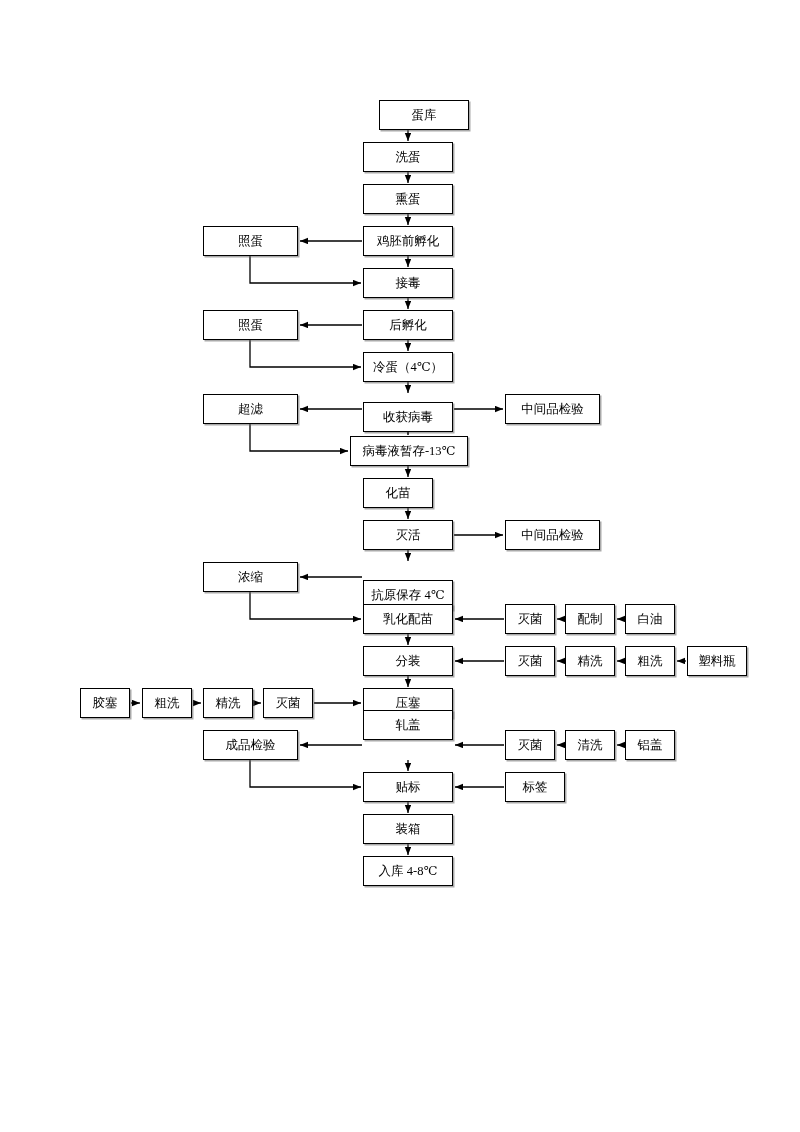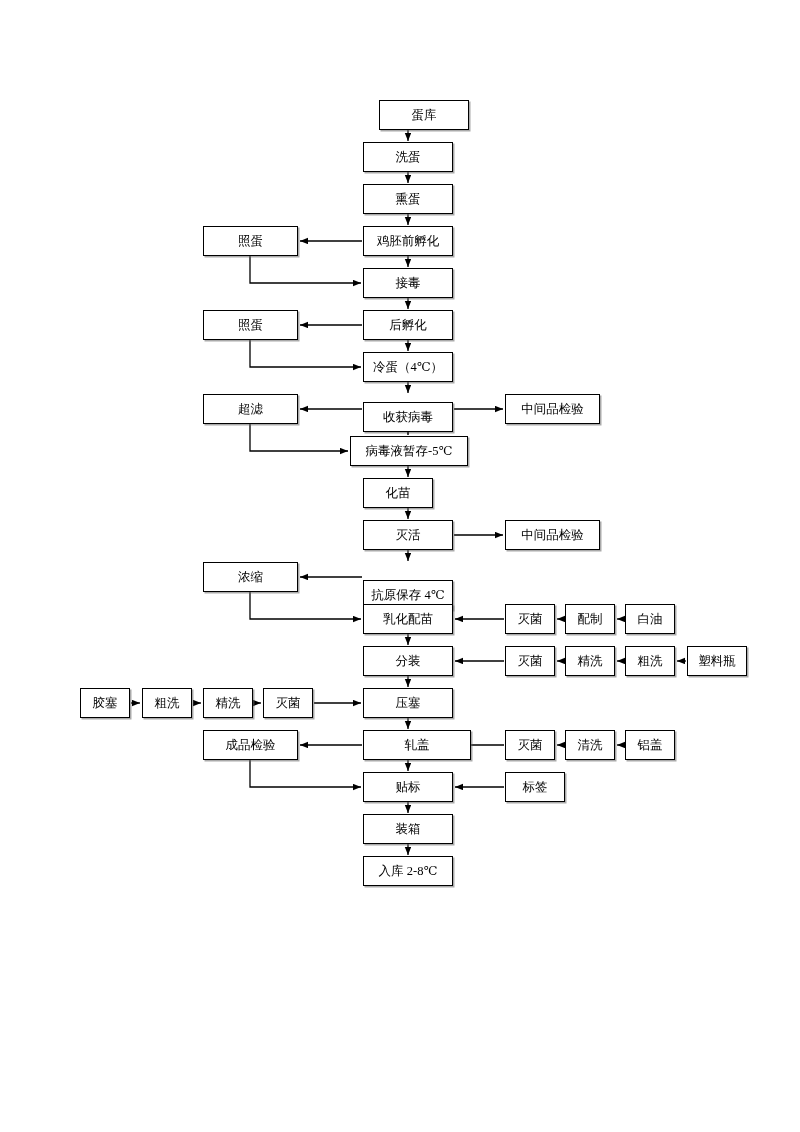--- a/index.html
+++ b/index.html
@@ -206,51 +206,51 @@
       <div class="node" style="left: 363px; top: 310px; width: 90px; height: 30px;">
         <span>后孵化</span>
       </div>
       <div class="node" style="left: 363px; top: 352px; width: 90px; height: 30px;">
         <span>冷蛋（4℃）</span>
       </div>
       <div class="node" style="left: 363px; top: 402px; width: 90px; height: 30px;">
         <span>收获病毒</span>
       </div>
       <div class="node" style="left: 350px; top: 436px; width: 118px; height: 30px;">
-        <span>病毒液暂存-5℃</span>
+        <span>病毒液暂存-13℃</span>
       </div>
       <div class="node" style="left: 363px; top: 478px; width: 70px; height: 30px;">
         <span>化苗</span>
       </div>
       <div class="node" style="left: 363px; top: 520px; width: 90px; height: 30px;">
         <span>灭活</span>
       </div>
       <div class="node" style="left: 363px; top: 580px; width: 90px; height: 30px;">
         <span>抗原保存 4℃</span>
       </div>
       <div class="node" style="left: 363px; top: 604px; width: 90px; height: 30px;">
         <span>乳化配苗</span>
       </div>
       <div class="node" style="left: 363px; top: 646px; width: 90px; height: 30px;">
         <span>分装</span>
       </div>
       <div class="node" style="left: 363px; top: 688px; width: 90px; height: 30px;">
         <span>压塞</span>
       </div>
-      <div class="node" style="left: 363px; top: 730px; width: 108px; height: 30px;">
+      <div class="node" style="left: 363px; top: 710px; width: 90px; height: 30px;">
         <span>轧盖</span>
       </div>
       <div class="node" style="left: 363px; top: 772px; width: 90px; height: 30px;">
         <span>贴标</span>
       </div>
       <div class="node" style="left: 363px; top: 814px; width: 90px; height: 30px;">
         <span>装箱</span>
       </div>
       <div class="node" style="left: 363px; top: 856px; width: 90px; height: 30px;">
-        <span>入库 2-8℃</span>
+        <span>入库 4-8℃</span>
       </div>
       <div class="node" style="left: 203px; top: 226px; width: 95px; height: 30px;">
         <span>照蛋</span>
       </div>
       <div class="node" style="left: 203px; top: 310px; width: 95px; height: 30px;">
         <span>照蛋</span>
       </div>
       <div class="node" style="left: 203px; top: 394px; width: 95px; height: 30px;">
         <span>超滤</span>
       </div>

